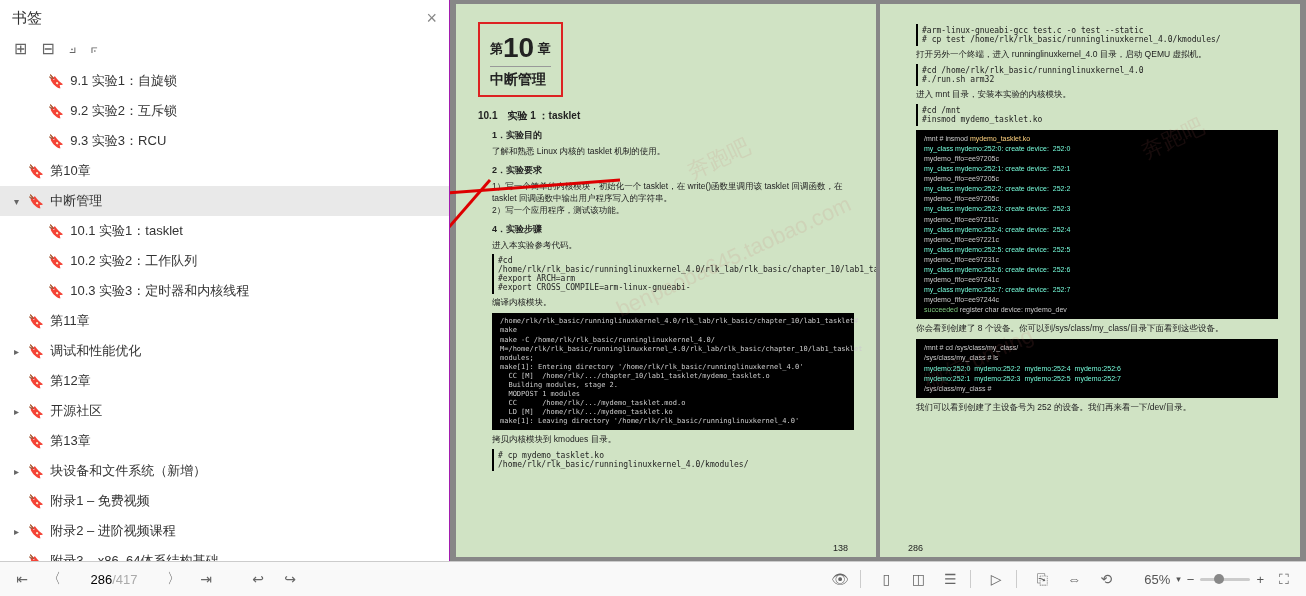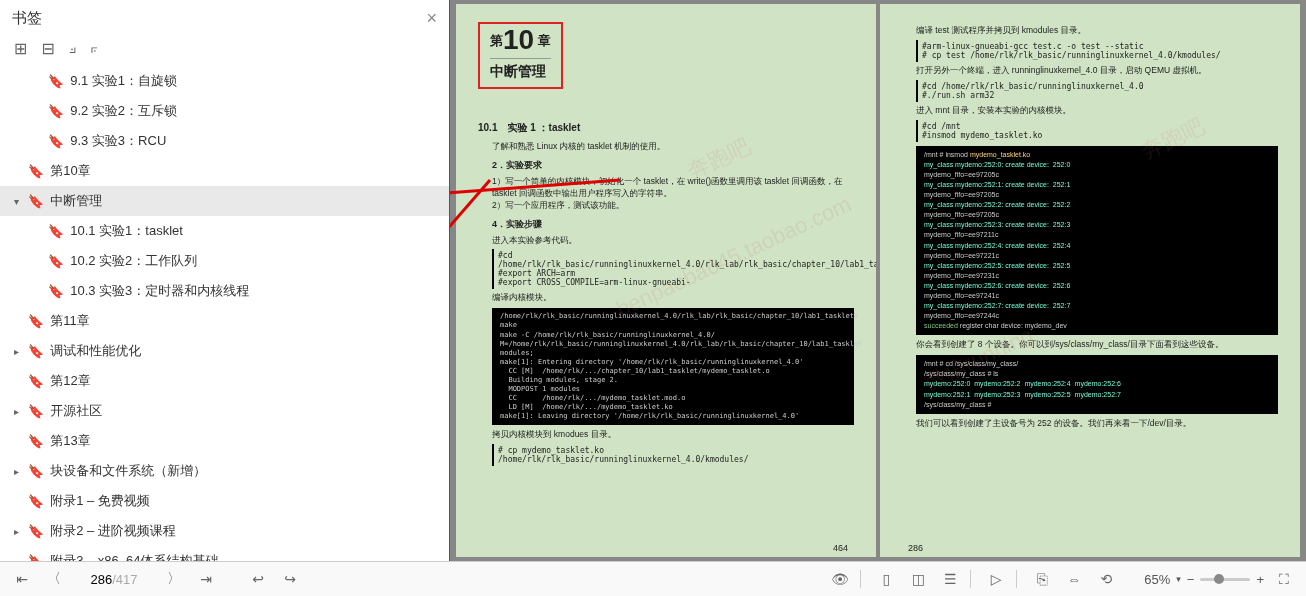--- a/index.html
+++ b/index.html
@@ -11,25 +11,25 @@
 .sb-tools{display:flex;gap:14px;padding:6px 14px 8px;color:#666}
 .sb-tools span{font-size:16px;cursor:pointer}
 .tree{flex:1;overflow:auto;font-size:13px;color:#333}
 .node{display:flex;align-items:center;padding:6px 10px 6px 14px;cursor:pointer;white-space:nowrap}
 .node.sel{background:#e9e9e9}
 .arr{width:14px;display:inline-block;color:#666;font-size:10px}
 .bm{color:#999;font-size:13px;margin-right:6px}
 .ind1{padding-left:34px}.ind2{padding-left:34px}
 .content{flex:1;background:#878787;display:flex;gap:4px;padding:4px 6px;overflow:hidden;position:relative}
 .page{background:#d0e3c4;flex:1;padding:18px 22px 8px;font-size:9px;color:#222;position:relative;overflow:hidden}
-.chap-box{border:2px solid #d22;padding:0 10px 6px;display:inline-block;margin-bottom:8px}
+.chap-box{border:2px solid #d22;padding:8px 10px 6px;display:inline-block;margin-bottom:8px}
 .chap-num{font-size:13px;font-weight:bold}
 .chap-num b{font-size:28px;vertical-align:-4px}
 .chap-title{font-size:14px;font-weight:bold;border-top:1px solid #999;padding-top:4px;margin-top:2px}
-.sec{font-weight:bold;margin:24px 0 6px;font-size:10px}
+.sec{font-weight:bold;margin:4px 0 6px;font-size:10px}
 .sub{font-weight:bold;margin:6px 0 4px 14px;font-size:9px}
 .para{margin:3px 0 3px 14px;font-size:8.5px;line-height:1.4}
 .code{background:#000;color:#ccc;font-family:monospace;font-size:7px;padding:4px 6px;margin:4px 0 4px 14px;white-space:pre-wrap;line-height:1.3;border-left:2px solid #000}
 .code .g{color:#7fc97f}.code .y{color:#ffd27f}.code .c{color:#7fd}
 .cmd{font-family:monospace;font-size:8px;margin:2px 0 2px 14px;border-left:2px solid #000;padding:2px 4px}
 .pgnum{position:absolute;bottom:4px;font-size:9px}
 .pgnum.r{right:28px}.pgnum.l{left:28px}
 .wm{position:absolute;color:rgba(200,100,100,.12);font-size:22px;transform:rotate(-25deg);pointer-events:none}
 .red-arrow{position:absolute;pointer-events:none;z-index:50}
 .footer{height:35px;border-top:1px solid #ccc;display:flex;align-items:center;padding:0 10px;background:#f9f9f9;font-size:13px;color:#555;gap:8px}
@@ -165,20 +165,21 @@
     </svg>
 
     <div class="page">
       <div class="wm" style="top:140px;left:230px">奔跑吧</div>
       <div class="wm" style="top:240px;left:150px">benpaoba645.taobao.com</div>
       <div class="chap-box">
         <div class="chap-num"><span>第</span><b>10</b><span> 章</span></div>
         <div class="chap-title">中断管理</div>
       </div>
       <div class="sec">10.1　实验 1 ：tasklet</div>
+      <div class="sub">1．实验目的</div>
       <div class="para">了解和熟悉 Linux 内核的 tasklet 机制的使用。</div>
       <div class="sub">2．实验要求</div>
       <div class="para" style="white-space:pre-line">1）写一个简单的内核模块，初始化一个 tasklet，在 write()函数里调用该 tasklet 回调函数，在 tasklet 回调函数中输出用户程序写入的字符串。
 2）写一个应用程序，测试该功能。</div>
       <div class="sub">4．实验步骤</div>
       <div class="para">进入本实验参考代码。</div>
       <div class="cmd" style="white-space:pre-line">#cd
 /home/rlk/rlk_basic/runninglinuxkernel_4.0/rlk_lab/rlk_basic/chapter_10/lab1_tasklet
 #export ARCH=arm
 #export CROSS_COMPILE=arm-linux-gnueabi-</div>
@@ -187,27 +188,26 @@
 make -C /home/rlk/rlk_basic/runninglinuxkernel_4.0/ M=/home/rlk/rlk_basic/runninglinuxkernel_4.0/rlk_lab/rlk_basic/chapter_10/lab1_tasklet modules;
 make[1]: Entering directory '/home/rlk/rlk_basic/runninglinuxkernel_4.0'
   CC [M]  /home/rlk/.../chapter_10/lab1_tasklet/mydemo_tasklet.o
   Building modules, stage 2.
   MODPOST 1 modules
   CC      /home/rlk/.../mydemo_tasklet.mod.o
   LD [M]  /home/rlk/.../mydemo_tasklet.ko
 make[1]: Leaving directory '/home/rlk/rlk_basic/runninglinuxkernel_4.0'</div>
       <div class="para">拷贝内核模块到 kmodues 目录。</div>
       <div class="cmd"># cp mydemo_tasklet.ko /home/rlk/rlk_basic/runninglinuxkernel_4.0/kmodules/</div>
-      <div class="pgnum r">464</div>
+      <div class="pgnum r">138</div>
     </div>
 
     <div class="page">
       <div class="wm" style="top:120px;left:260px">奔跑吧</div>
       <div class="wm" style="top:340px;left:40px">微信running</div>
-      <div class="para">编译 test 测试程序并拷贝到 kmodules 目录。</div>
       <div class="cmd" style="white-space:pre-line">#arm-linux-gnueabi-gcc test.c -o test --static
 # cp test /home/rlk/rlk_basic/runninglinuxkernel_4.0/kmodules/</div>
       <div class="para">打开另外一个终端，进入 runninglinuxkernel_4.0 目录，启动 QEMU 虚拟机。</div>
       <div class="cmd" style="white-space:pre-line">#cd /home/rlk/rlk_basic/runninglinuxkernel_4.0
 #./run.sh arm32</div>
       <div class="para">进入 mnt 目录，安装本实验的内核模块。</div>
       <div class="cmd" style="white-space:pre-line">#cd /mnt
 #insmod mydemo_tasklet.ko</div>
       <div class="code"><span class="y"></span><span id="c1">/mnt # insmod <span class="y">mydemo_tasklet.ko</span>
 <span class="c">my_class mydemo:252:0: create device:  252:0</span>

